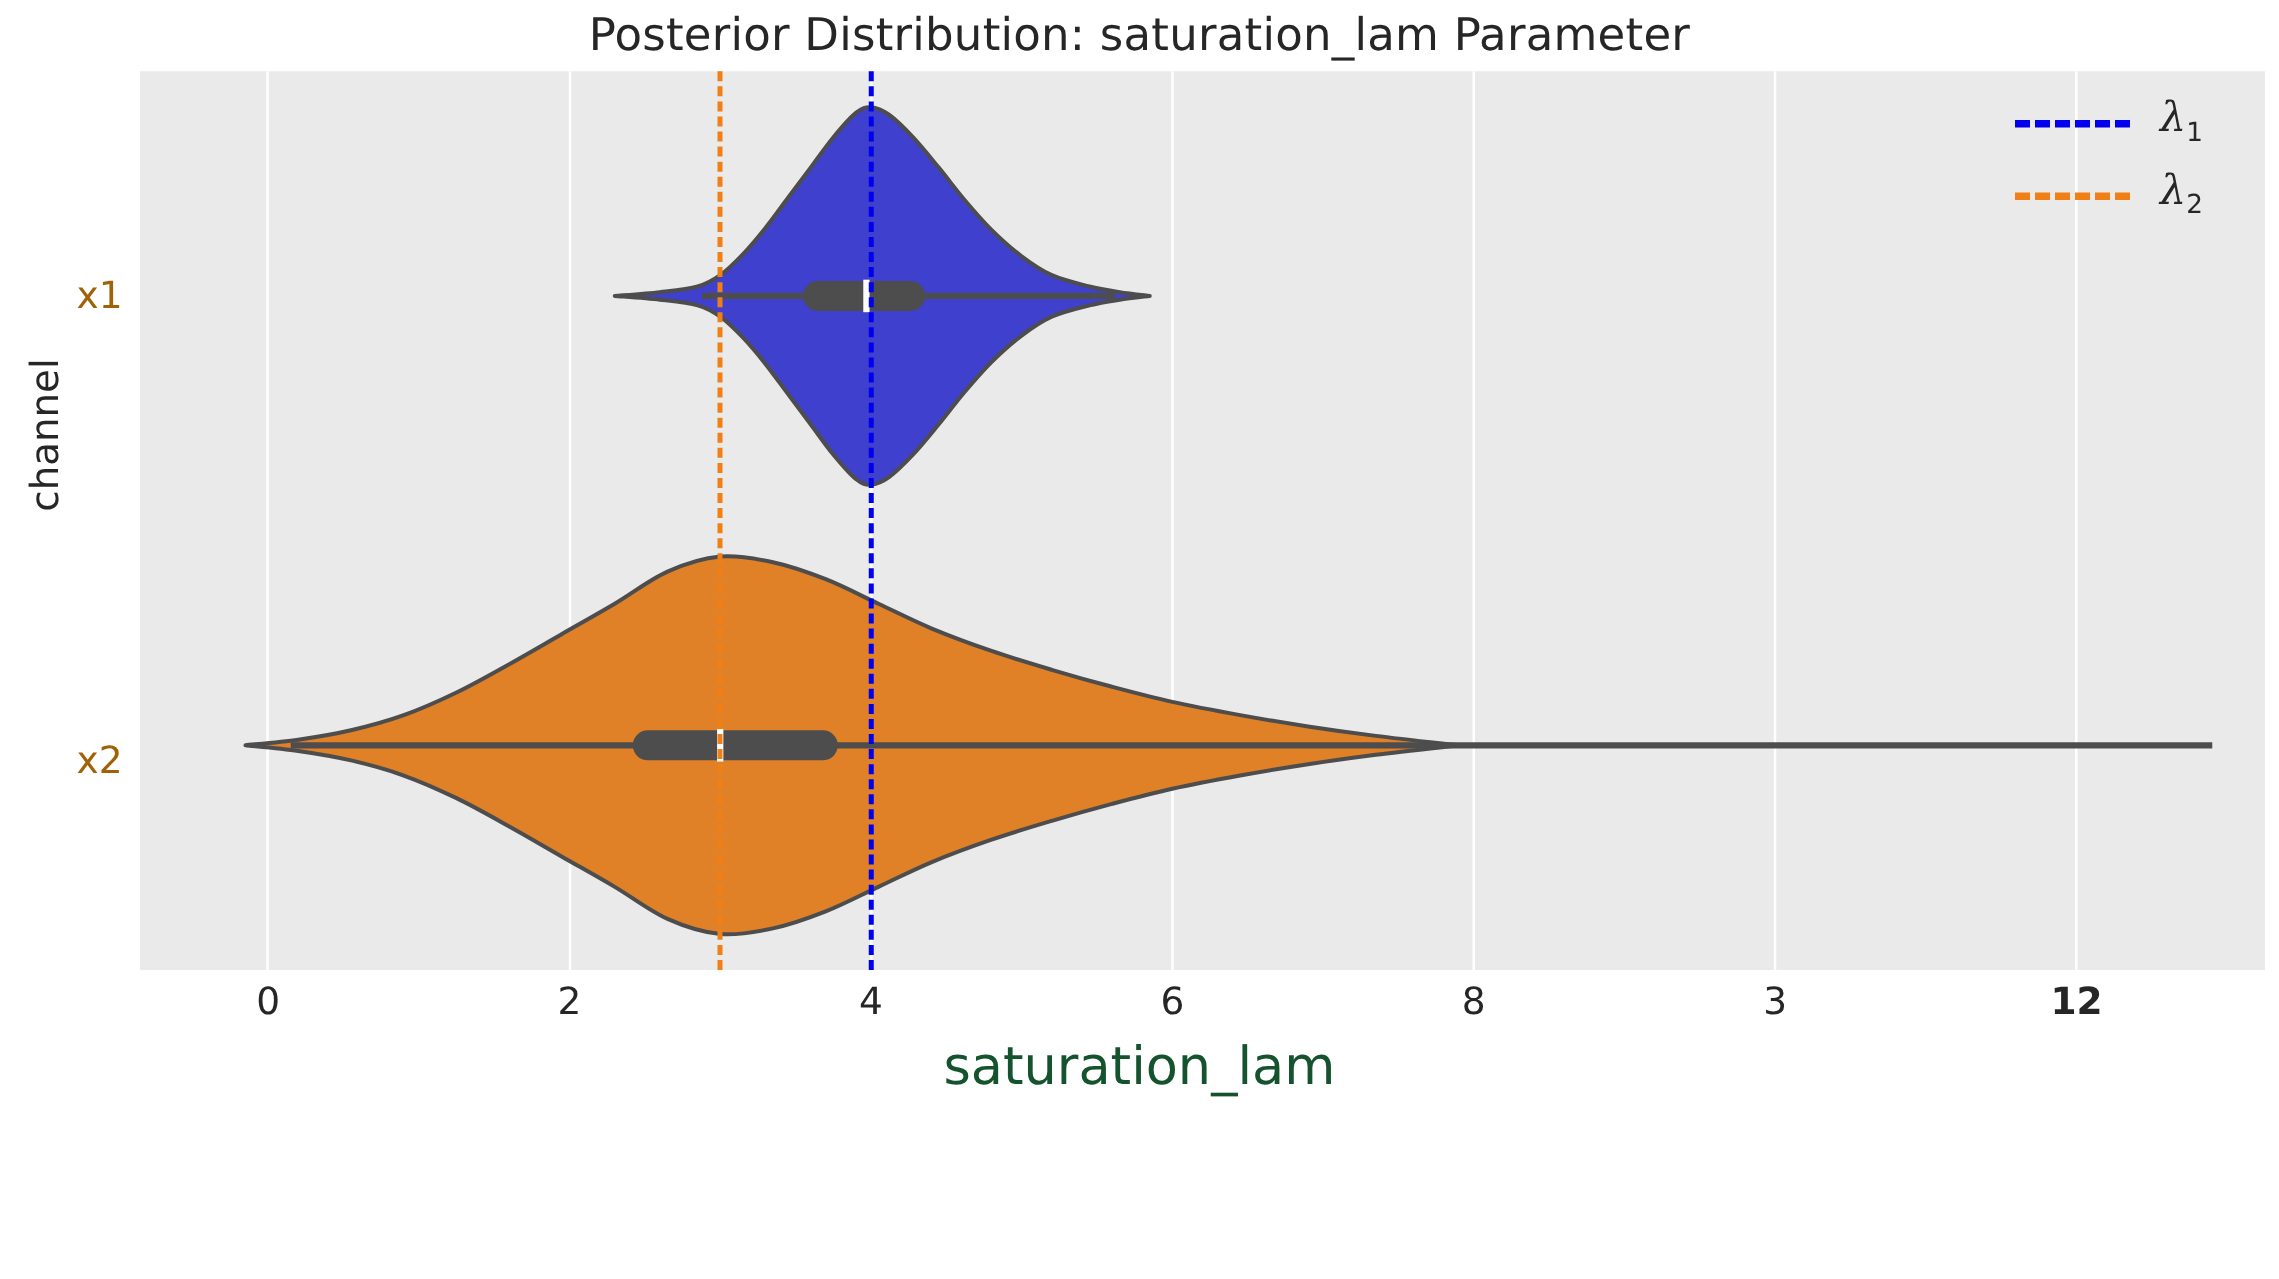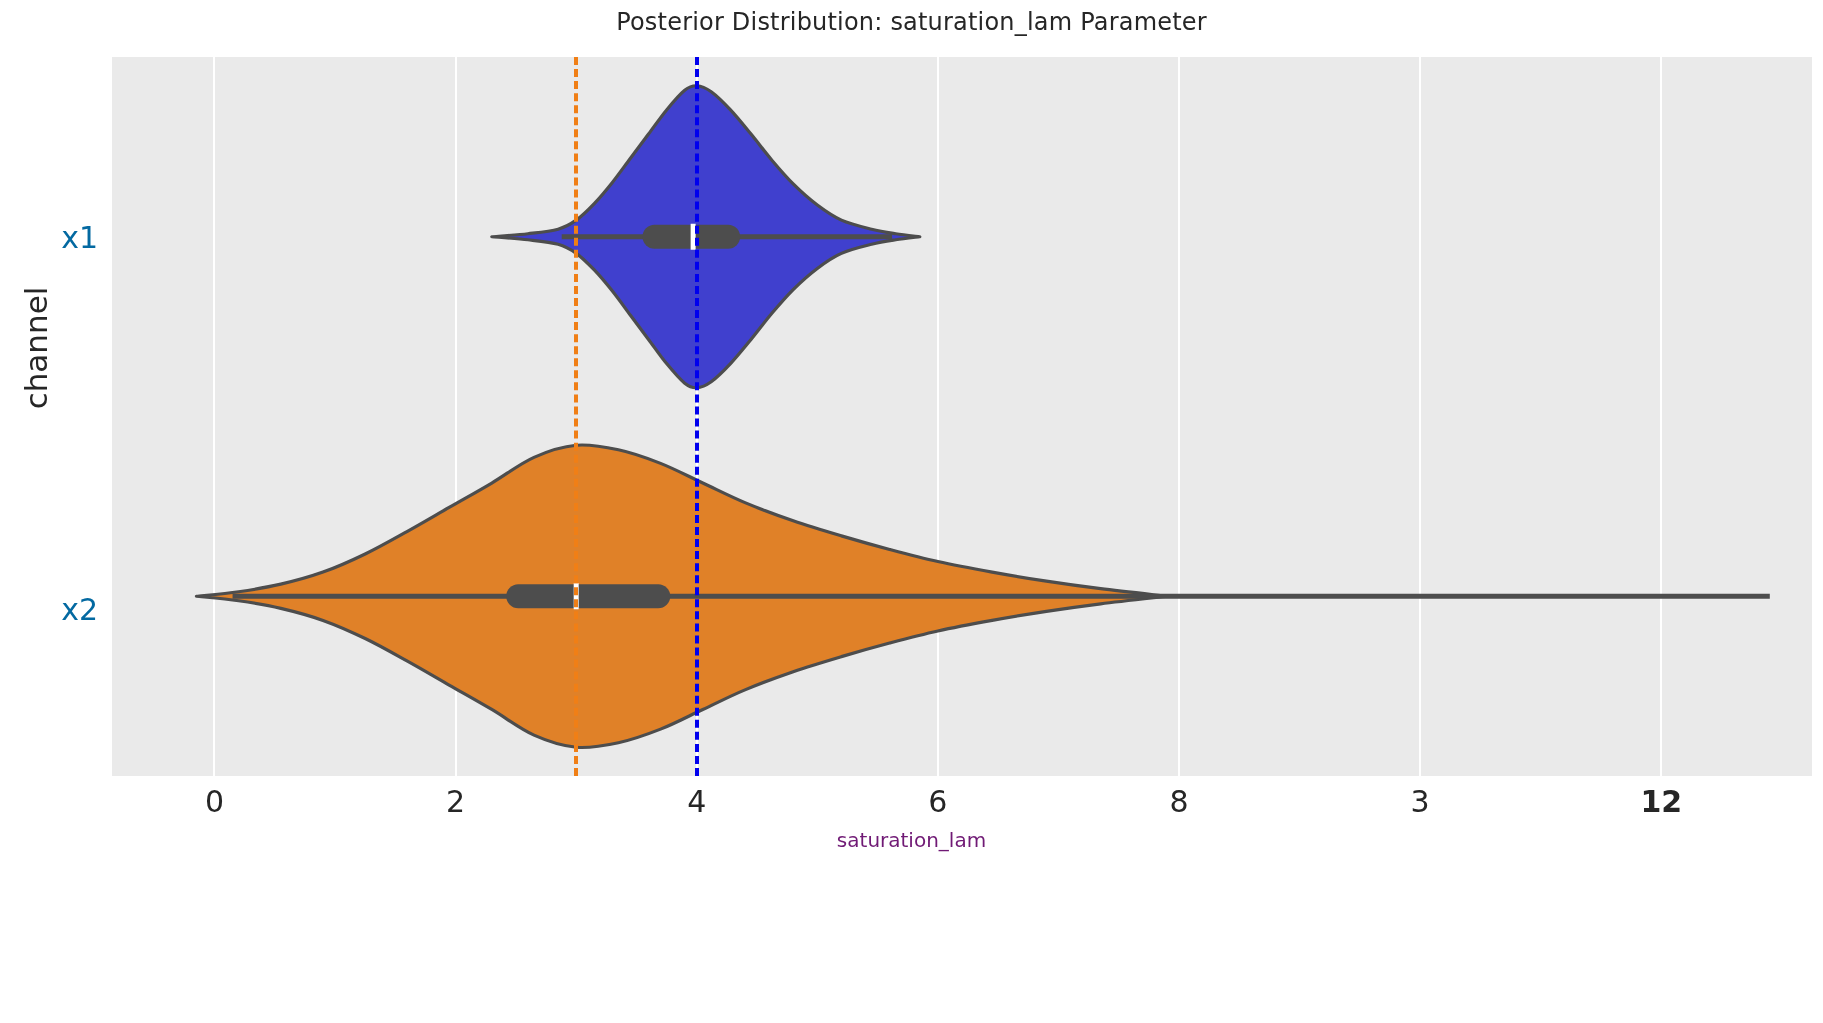--- a/index.html
+++ b/index.html
@@ -2,21 +2,21 @@
 <html><head>
 <meta charset="utf-8">
 <style>
   html,body{margin:0;padding:0;background:#ffffff;}
   body{width:1823px;height:1023px;font-family:"DejaVu Sans",sans-serif;overflow:hidden;}
   #figure{position:relative;width:1823px;height:1023px;background:#ffffff;}
 
   
   #title{
     position:absolute;left:0;top:8px;width:1823px;text-align:center;
-    font-size:24px;color:#262626;letter-spacing:0.2px;
+    font-size:36px;color:#262626;letter-spacing:0.2px;
     font-family:"DejaVu Sans",sans-serif;
   }
 
   
   #panel{
     position:absolute;left:112px;top:57px;width:1700px;height:719px;
     background:#EAEAEA;overflow:hidden;
   }
   .gridline{position:absolute;top:0;bottom:0;width:2px;background:#FFFFFF;}
 
@@ -26,25 +26,25 @@
   
   .refline{position:absolute;top:0;height:719px;width:0;border-left:4px dashed;}
 
   
   .xtick{
     position:absolute;top:784px;transform:translateX(-50%);
     font-size:30px;color:#262626;font-family:"DejaVu Sans",sans-serif;
   }
   #xlabel{
     position:absolute;left:0;top:828px;width:1823px;text-align:center;
-    font-size:20px;color:#701a75;font-family:"DejaVu Sans",sans-serif;
+    font-size:42px;color:#14532d;font-family:"DejaVu Sans",sans-serif;
   }
   .ytick{
     position:absolute;right:1725px;transform:translateY(-50%);
-    font-size:30px;color:#0369a1;font-family:"DejaVu Sans",sans-serif;
+    font-size:30px;color:#a16207;font-family:"DejaVu Sans",sans-serif;
     white-space:nowrap;
   }
   #ylabel{
     position:absolute;left:-104px;top:330px;width:280px;text-align:center;
     font-size:31px;color:#262626;font-family:"DejaVu Sans",sans-serif;
     transform:rotate(-90deg);transform-origin:center center;
   }
 
   
   #legend{
@@ -102,16 +102,26 @@
       <div class="xtick" style="left: 1661.29px; font-weight: bold;">12</div>
     </div>
   <div id="xlabel">saturation_lam</div>
 
   <div id="yticks-layer">
       <div class="ytick" style="top: 236.75px;">x1</div>
       <div class="ytick" style="top: 609px;">x2</div>
     </div>
   <div id="ylabel">channel</div>
 
+  <div id="legend">
+      <div class="legend-row" style="top: 0px;">
+        <span class="legend-dash" style="border-color: rgb(0, 0, 238);"></span>
+        <span class="legend-text">λ<sub>1</sub></span>
+      </div>
+      <div class="legend-row" style="top: 58px;">
+        <span class="legend-dash" style="border-color: rgb(240, 127, 22);"></span>
+        <span class="legend-text">λ<sub>2</sub></span>
+      </div>
+    </div>
 
 <div class="refline" id="ref-lambda_1" style="left: 694.752px; top: 57px; border-color: rgb(0, 0, 238);"></div>
     <div class="refline" id="ref-lambda_2" style="left: 574.184px; top: 57px; border-color: rgb(240, 127, 22);"></div>
   </div>
 
 </body></html>

